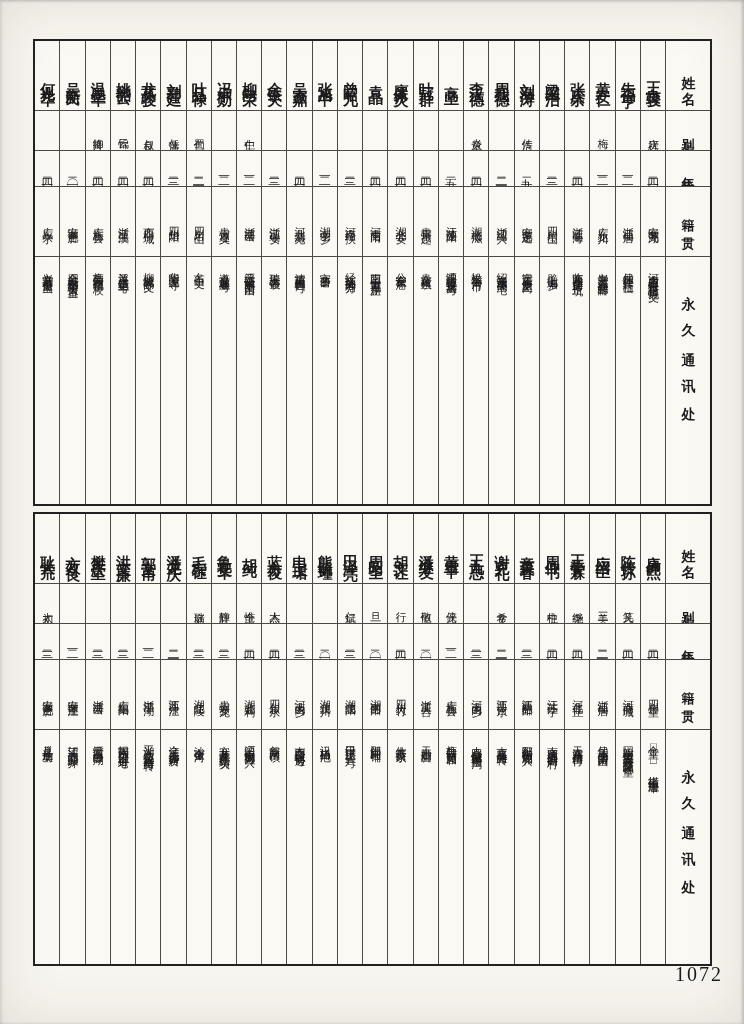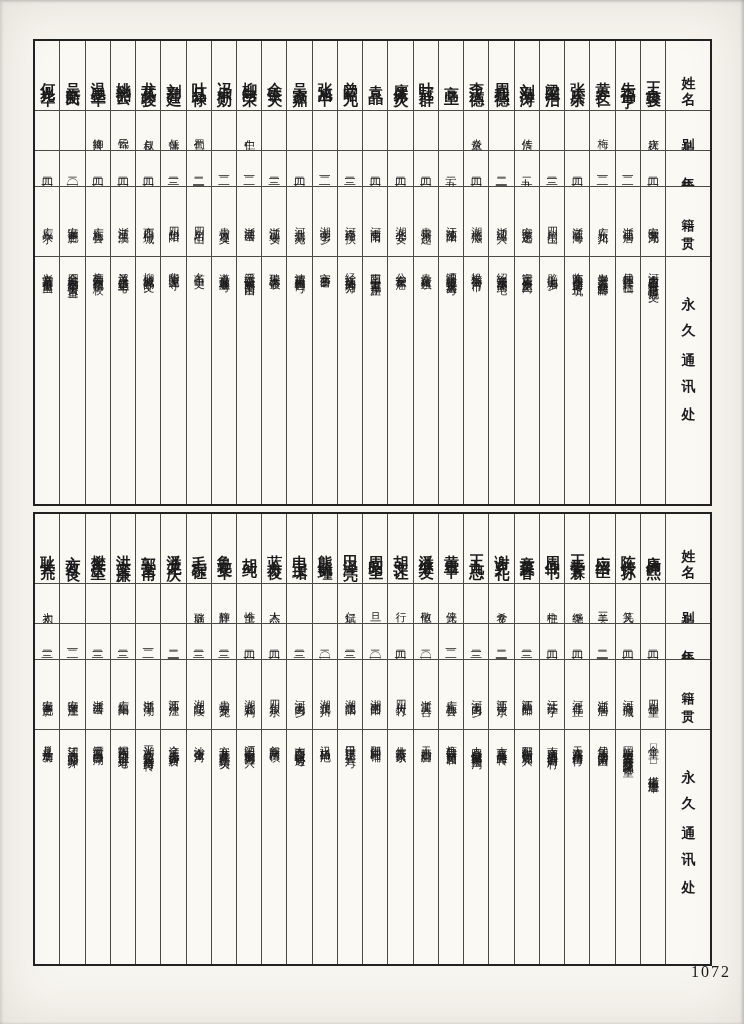--- a/index.html
+++ b/index.html
@@ -33,21 +33,21 @@
   .name-t  {font-size:15px;font-weight:bold;letter-spacing:5px;padding-top:4px;}
   .alias-t {font-size:11px;letter-spacing:1px;}
   .age-t   {font-size:12px;letter-spacing:1px;}
   .native-t{font-size:11px;letter-spacing:2px;}
   .addr-t  {font-size:11px;letter-spacing:1.5px;}
   .hdr-name   {font-size:14px;font-weight:bold;letter-spacing:16px;padding-top:10px;}
   .hdr-alias  {font-size:13px;font-weight:bold;letter-spacing:4px;padding-top:2px;}
   .hdr-age    {font-size:13px;font-weight:bold;letter-spacing:2px;}
   .hdr-native {font-size:13px;font-weight:bold;letter-spacing:18px;padding-top:10px;}
   .hdr-address{font-size:14px;font-weight:bold;letter-spacing:28px;padding-top:20px;}
-  .page-num{position:absolute;top:963px;right:13px;font-size:16px;letter-spacing:2px;}
+  .page-num{position:absolute;top:963px;right:21px;font-size:20px;letter-spacing:2px;}
 </style>
 </head>
 <body>
 
 <div class="dir-table" id="table-top">
   <div class="col header-col">
     <div class="cell c-name">
       <span class="vt hdr-name">姓名</span>
       </div>
     <div class="cell c-alias">

